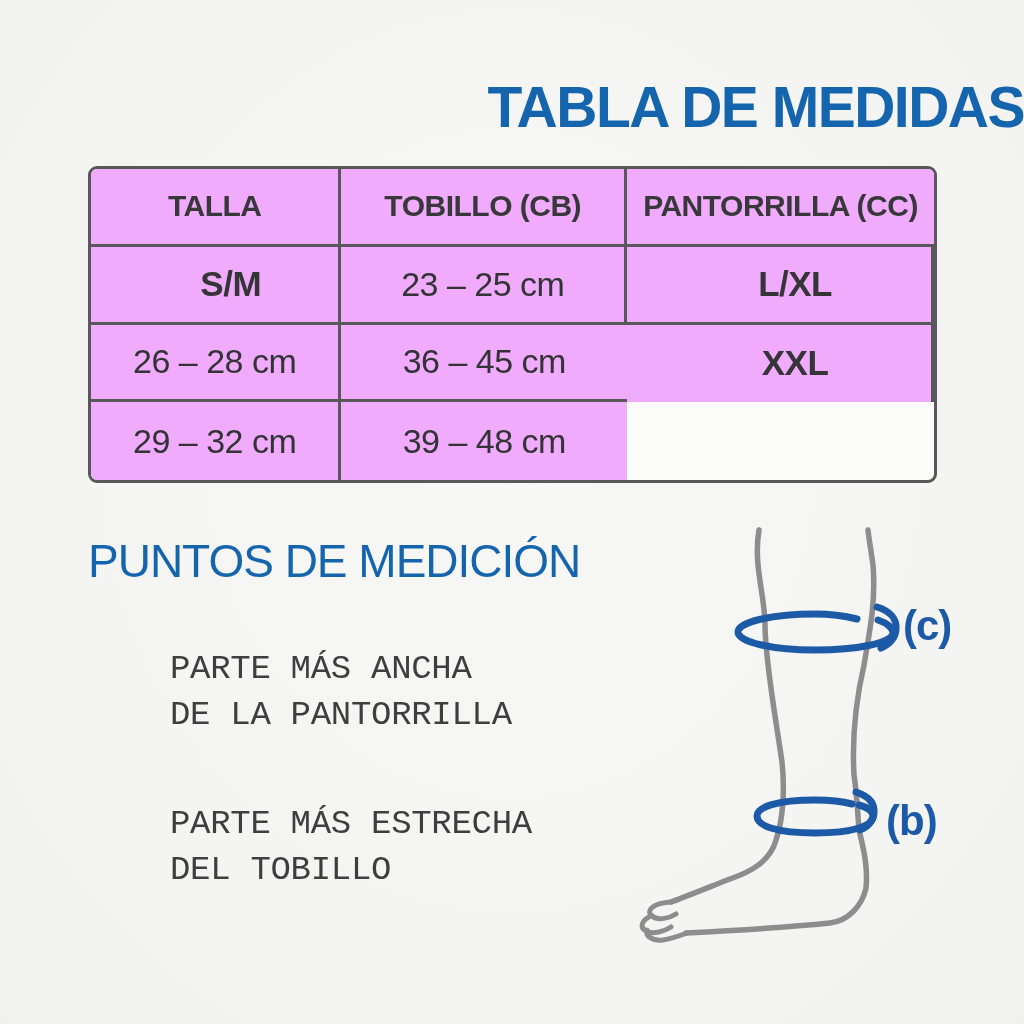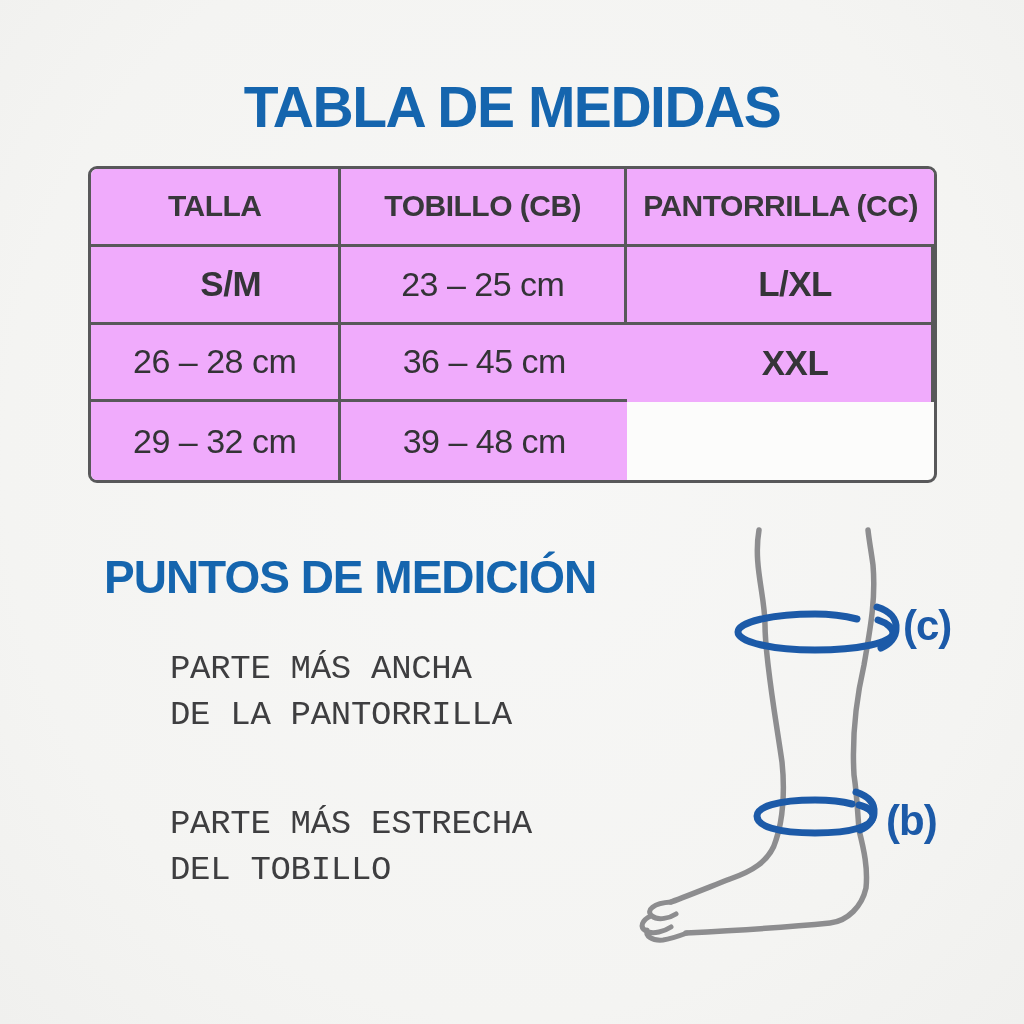--- a/index.html
+++ b/index.html
@@ -8,21 +8,21 @@
     font-family:"Liberation Sans", sans-serif;
     background:#f5f5f3;
     overflow:hidden;
   }
   .canvas{
     position:relative;width:1024px;height:1024px;
     background:radial-gradient(ellipse at 50% 45%, #f7f7f6 0%, #f4f4f2 70%, #f0f0ee 100%);
   }
   .page-title{
     position:absolute;left:0;right:0;top:74px;margin:0;
-    text-align:center;
+    text-align:right;
     font-size:57px;font-weight:700;letter-spacing:-1.5px;
     color:#1565ae;
   }
   .table-wrap{
     position:absolute;left:88px;top:166px;width:849px;height:317px;
     box-sizing:border-box;
     border:3px solid #58585a;border-radius:9px;
     background:#fcfcfb;overflow:hidden;
   }
   .size-grid{
@@ -34,22 +34,22 @@
     display:flex;align-items:center;justify-content:center;
     border-right:3px solid #58585a;border-bottom:3px solid #58585a;
     color:#333336;font-size:34px;letter-spacing:-0.5px;
     background:#f0abfc;
   }
   .cell.last-col{border-right:none;}
   .cell.last-row{border-bottom:none;}
   .cell.header{font-size:30px;font-weight:700;color:#38383b;}
   .cell.size{font-weight:700;color:#353538;font-size:35px;padding-left:32px;}
   .section-title{
-    position:absolute;left:88px;top:534px;margin:16px;
-    font-size:46px;font-weight:700;letter-spacing:-1px;
+    position:absolute;left:88px;top:534px;margin:0;
+    font-size:46px;font-weight:400;letter-spacing:-1px;
     color:#1565ae;
   }
   .measure-label{
     position:absolute;left:170px;
     font-size:34px;line-height:46px;letter-spacing:-0.3px;
     color:#3e3e40;font-weight:400;font-family:Liberation Mono, monospace;
   }
   .measure-label.calf{top:646px;}
   .measure-label.ankle{top:792px;margin-top:9px;}
   .leg-svg{position:absolute;left:0;top:0;width:1024px;height:1024px;}

